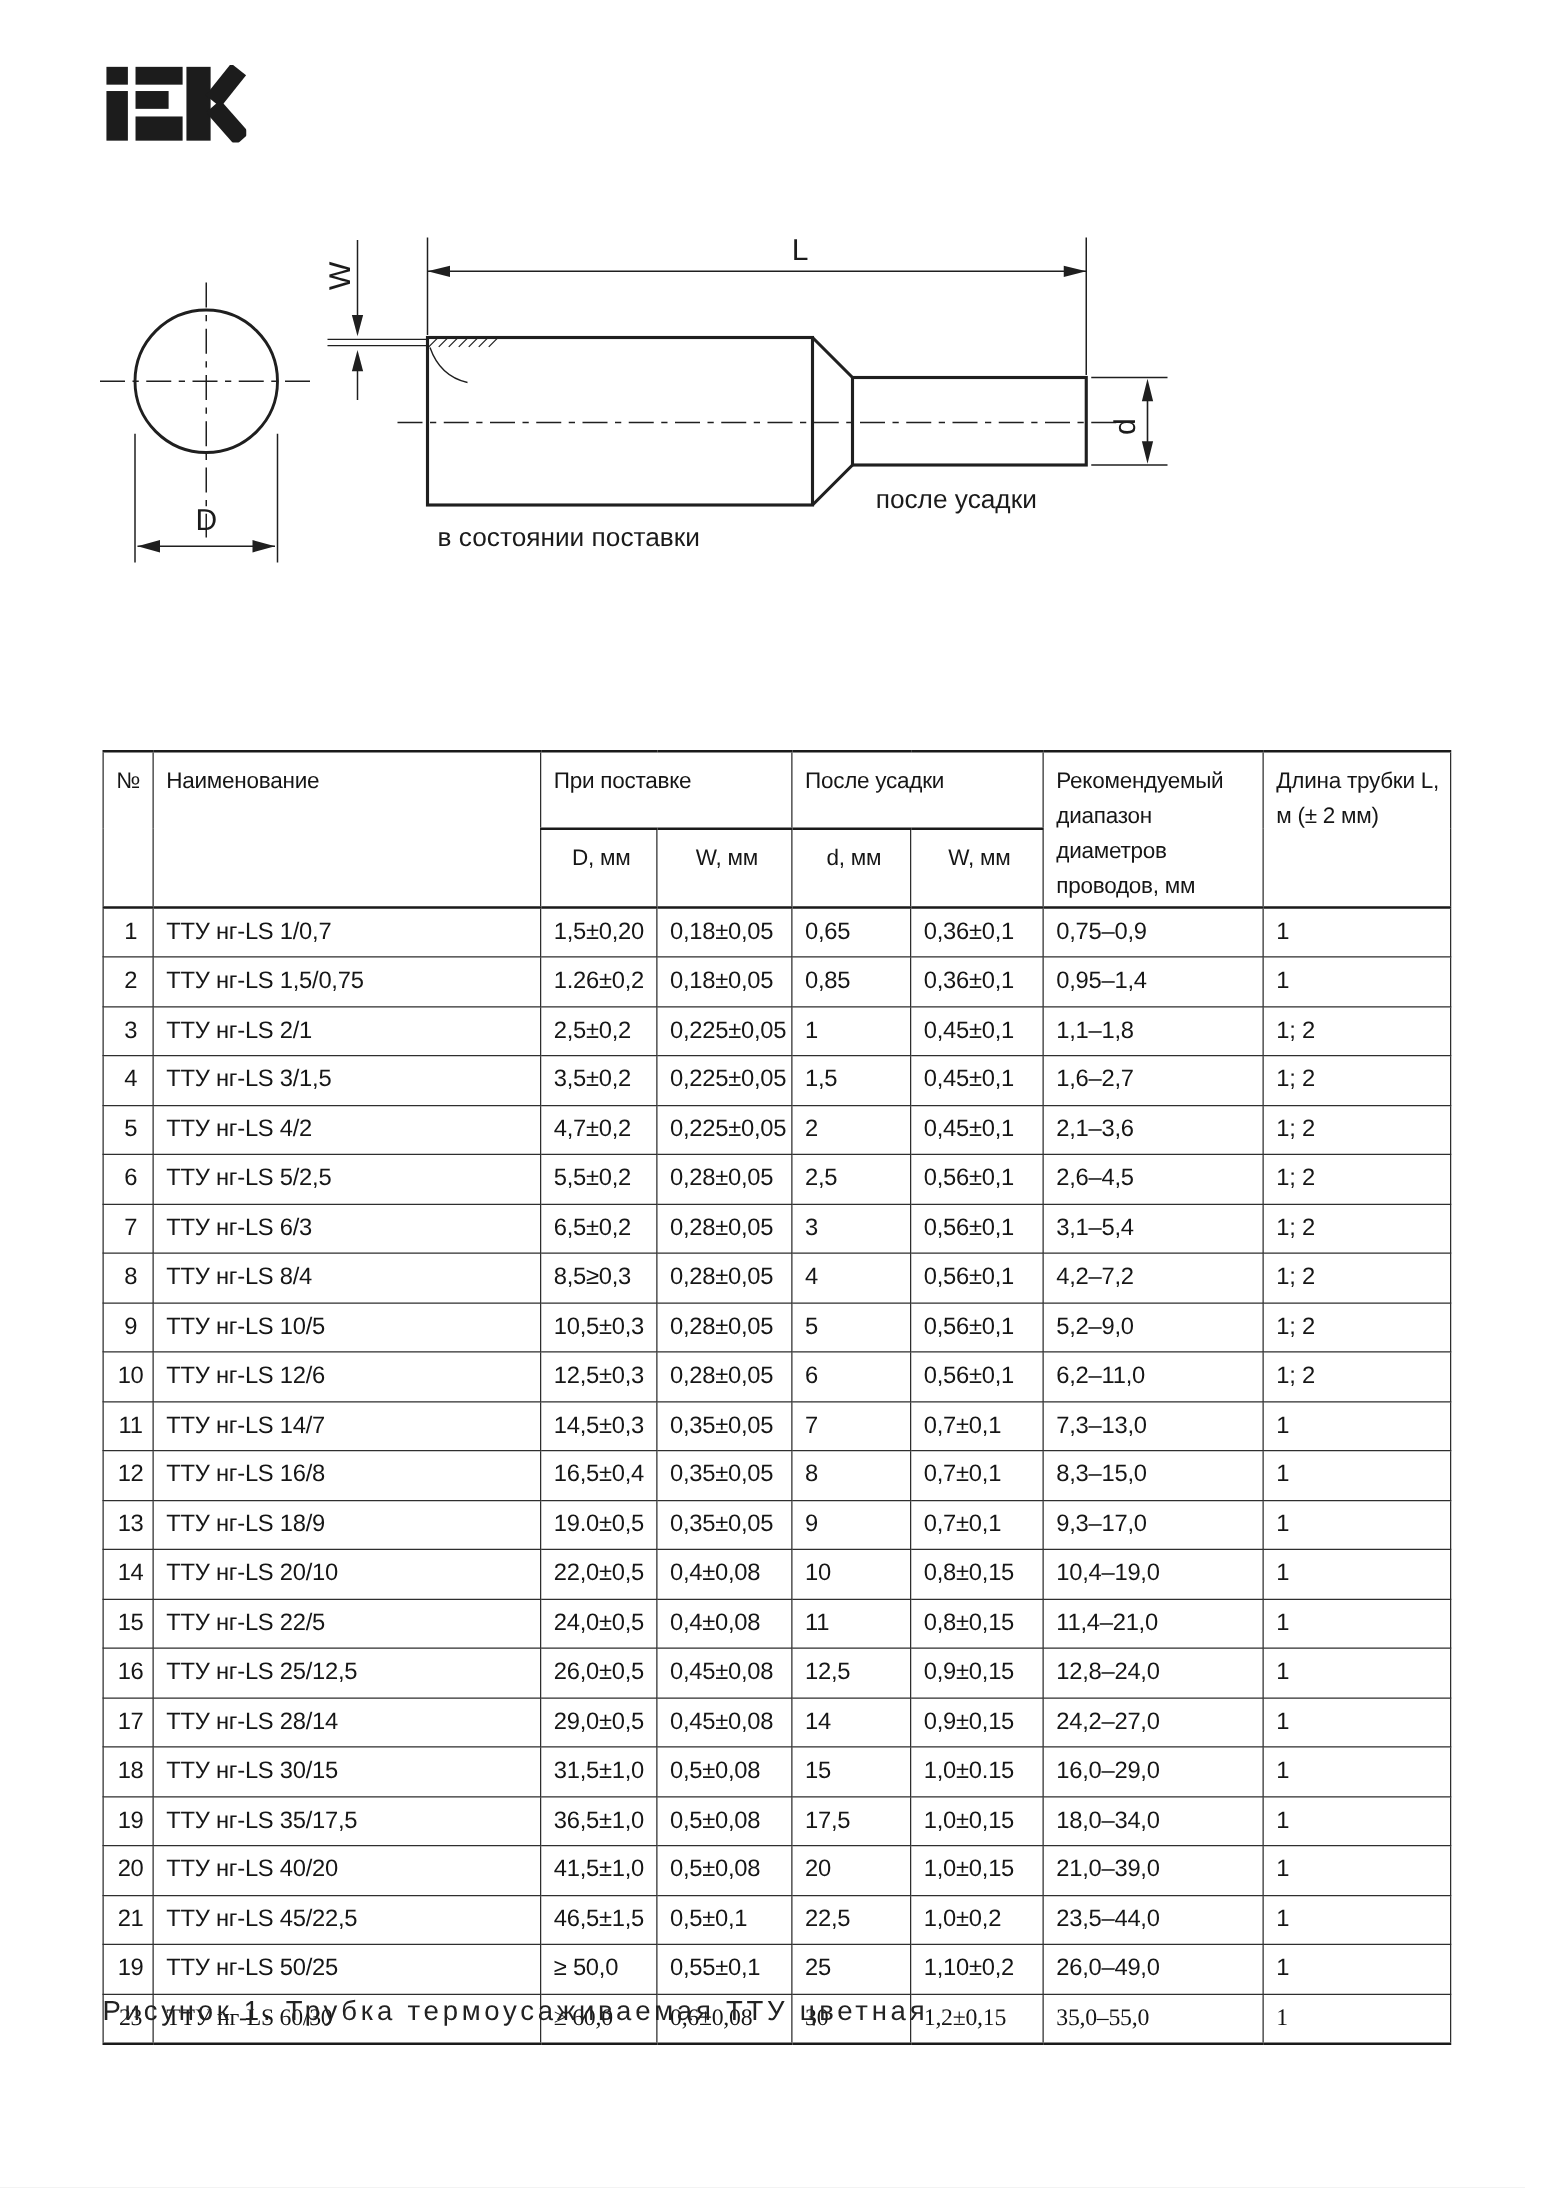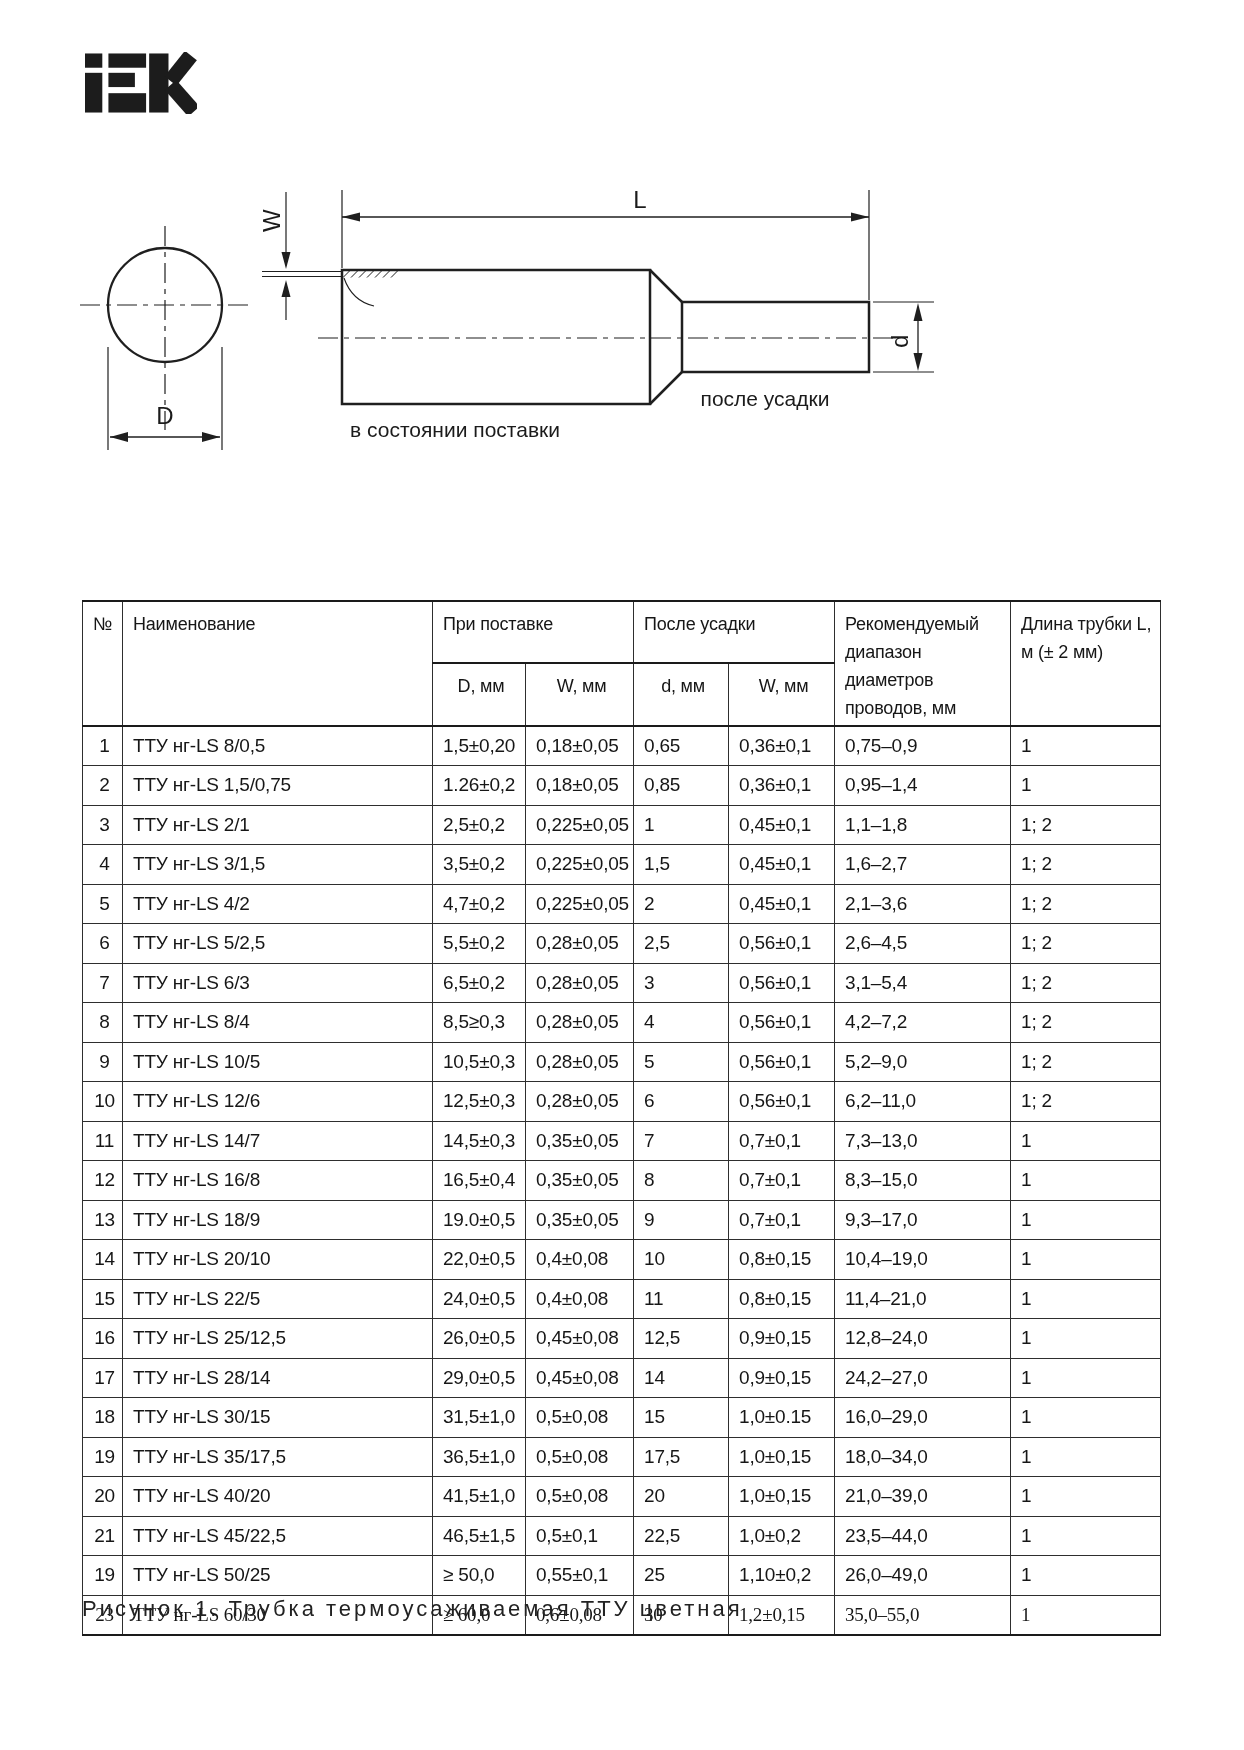--- a/index.html
+++ b/index.html
@@ -158,21 +158,21 @@
         <tr>
           <th>D, мм</th>
           <th>W, мм</th>
           <th>d, мм</th>
           <th>W, мм</th>
         </tr>
       </thead>
       <tbody id="spec-tbody">
     <tr>
       <td class="c-num">1</td>
-      <td>ТТУ нг-LS 8/0,5</td>
+      <td>ТТУ нг-LS 1/0,7</td>
       <td>1,5±0,20</td>
       <td>0,18±0,05</td>
       <td>0,65</td>
       <td>0,36±0,1</td>
       <td>0,75–0,9</td>
       <td>1</td>
     </tr>
 
     <tr>
       <td class="c-num">2</td>

